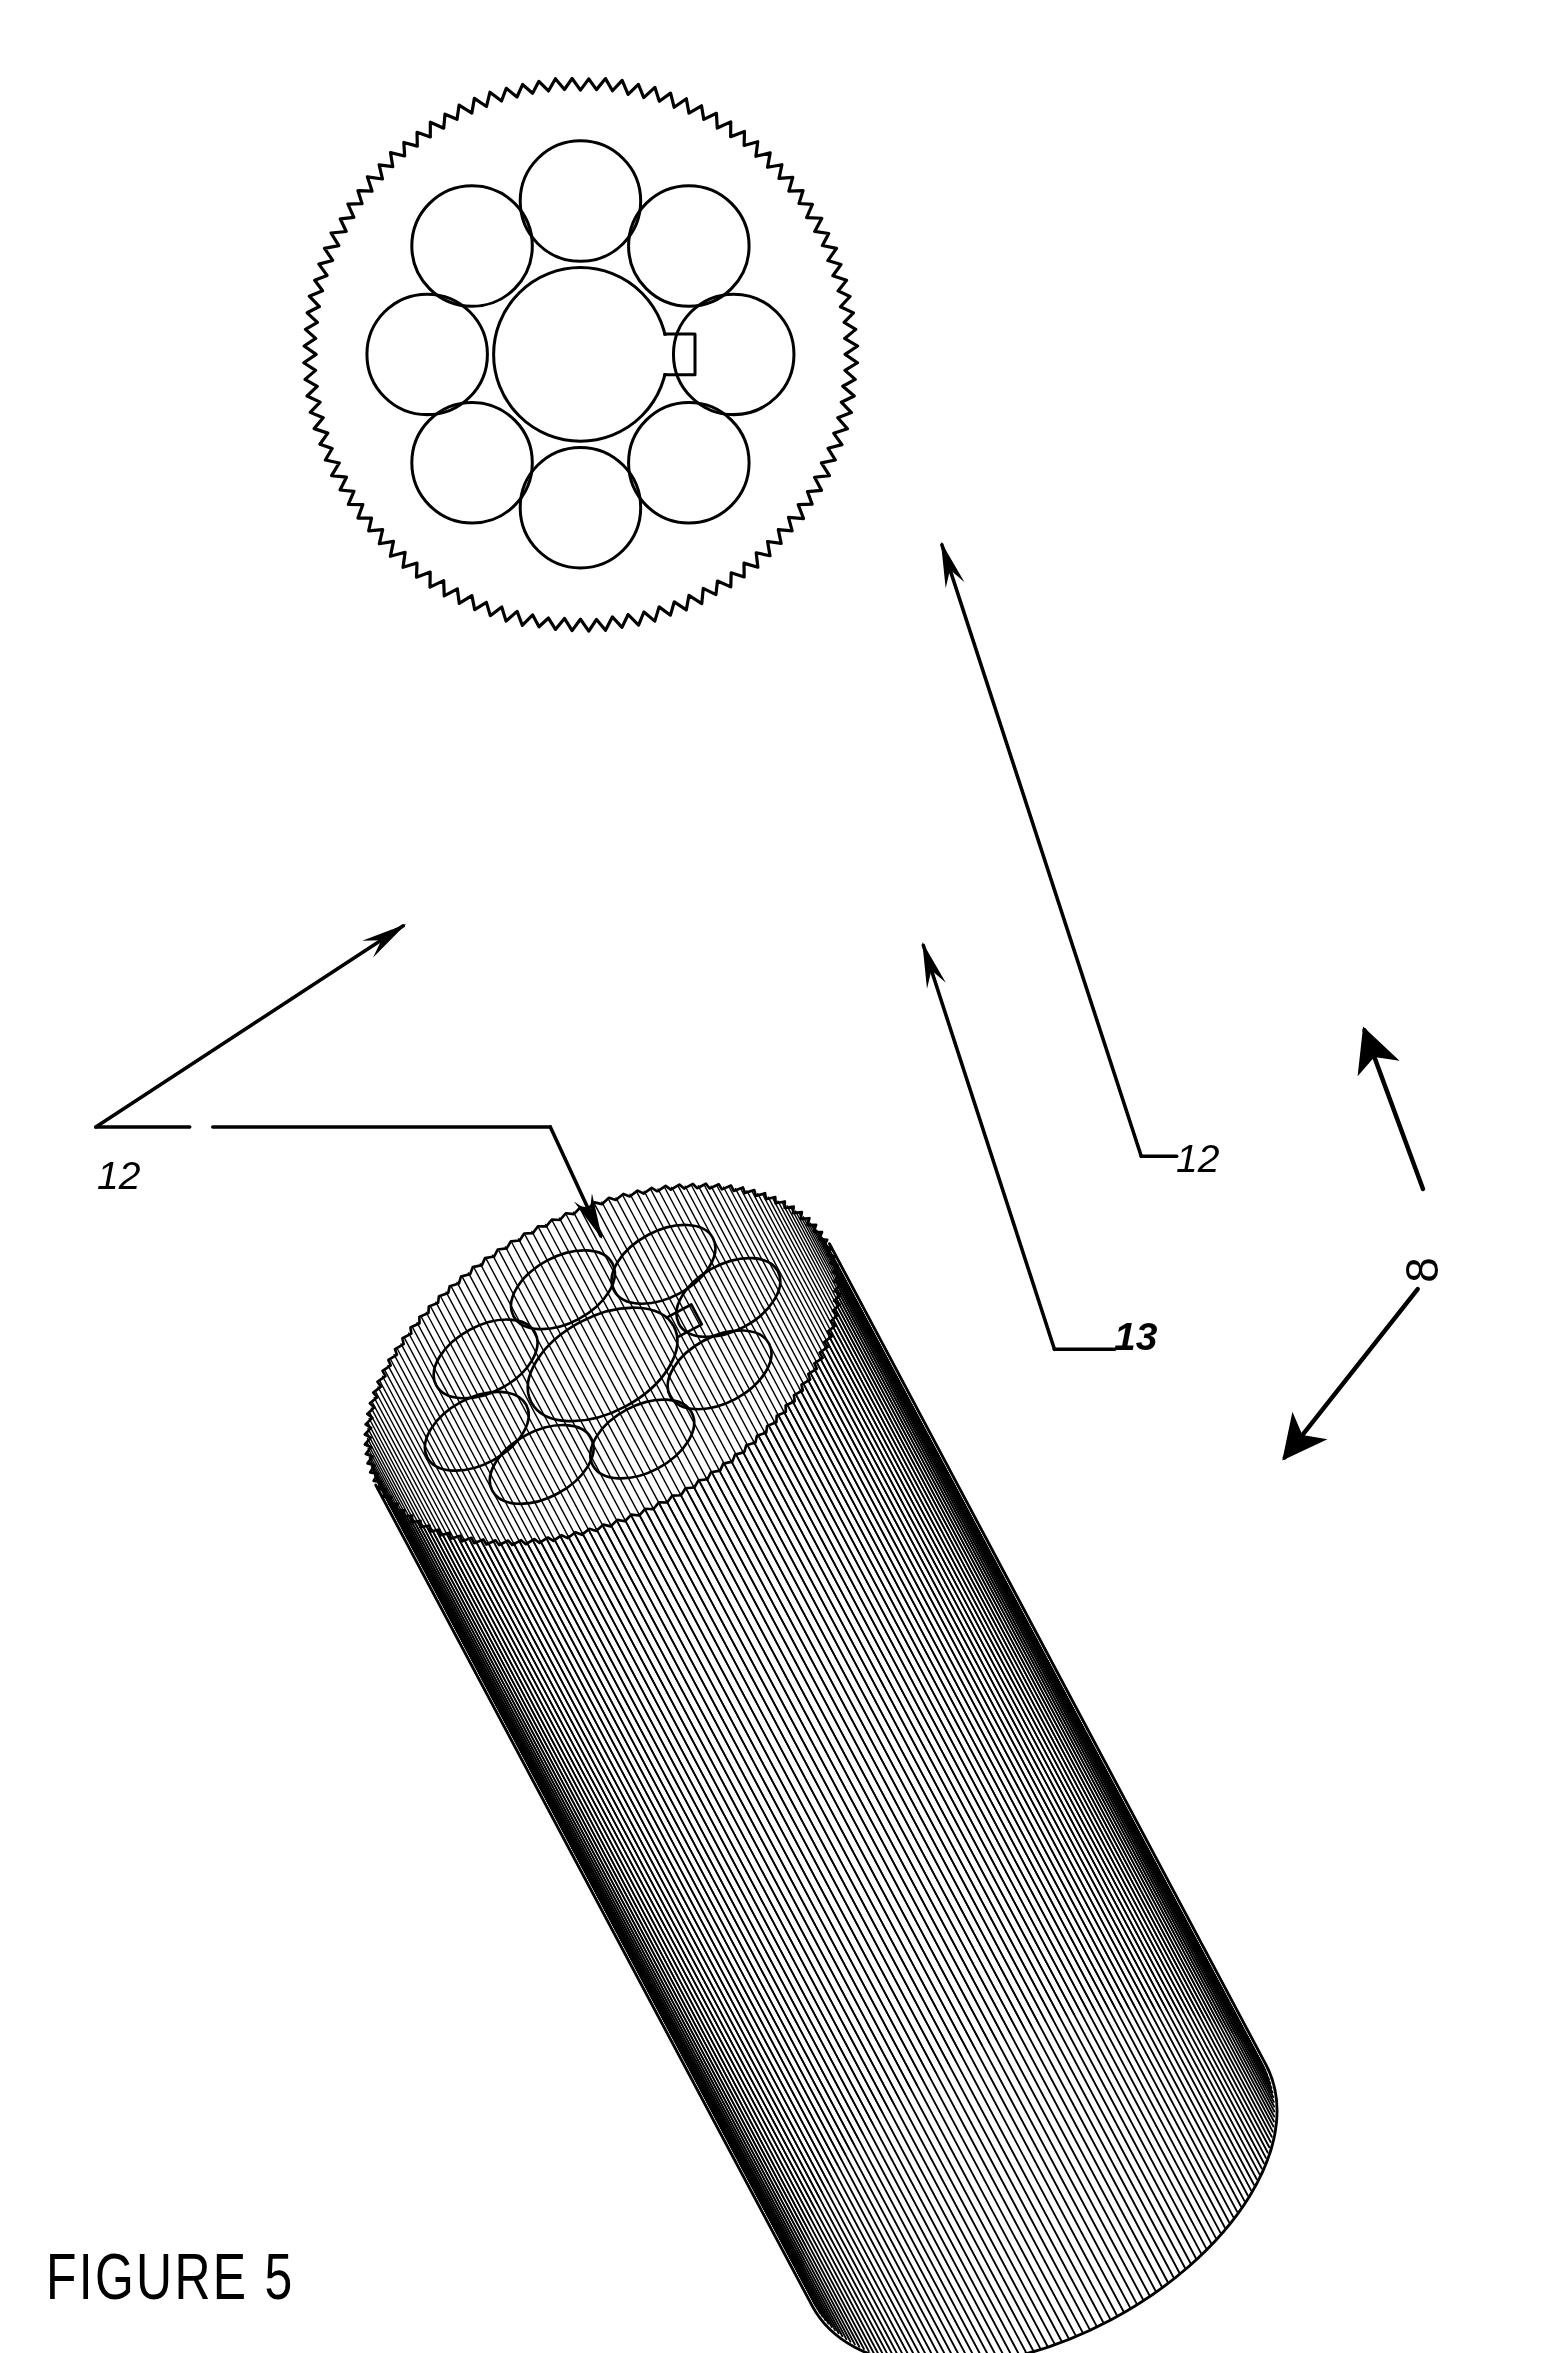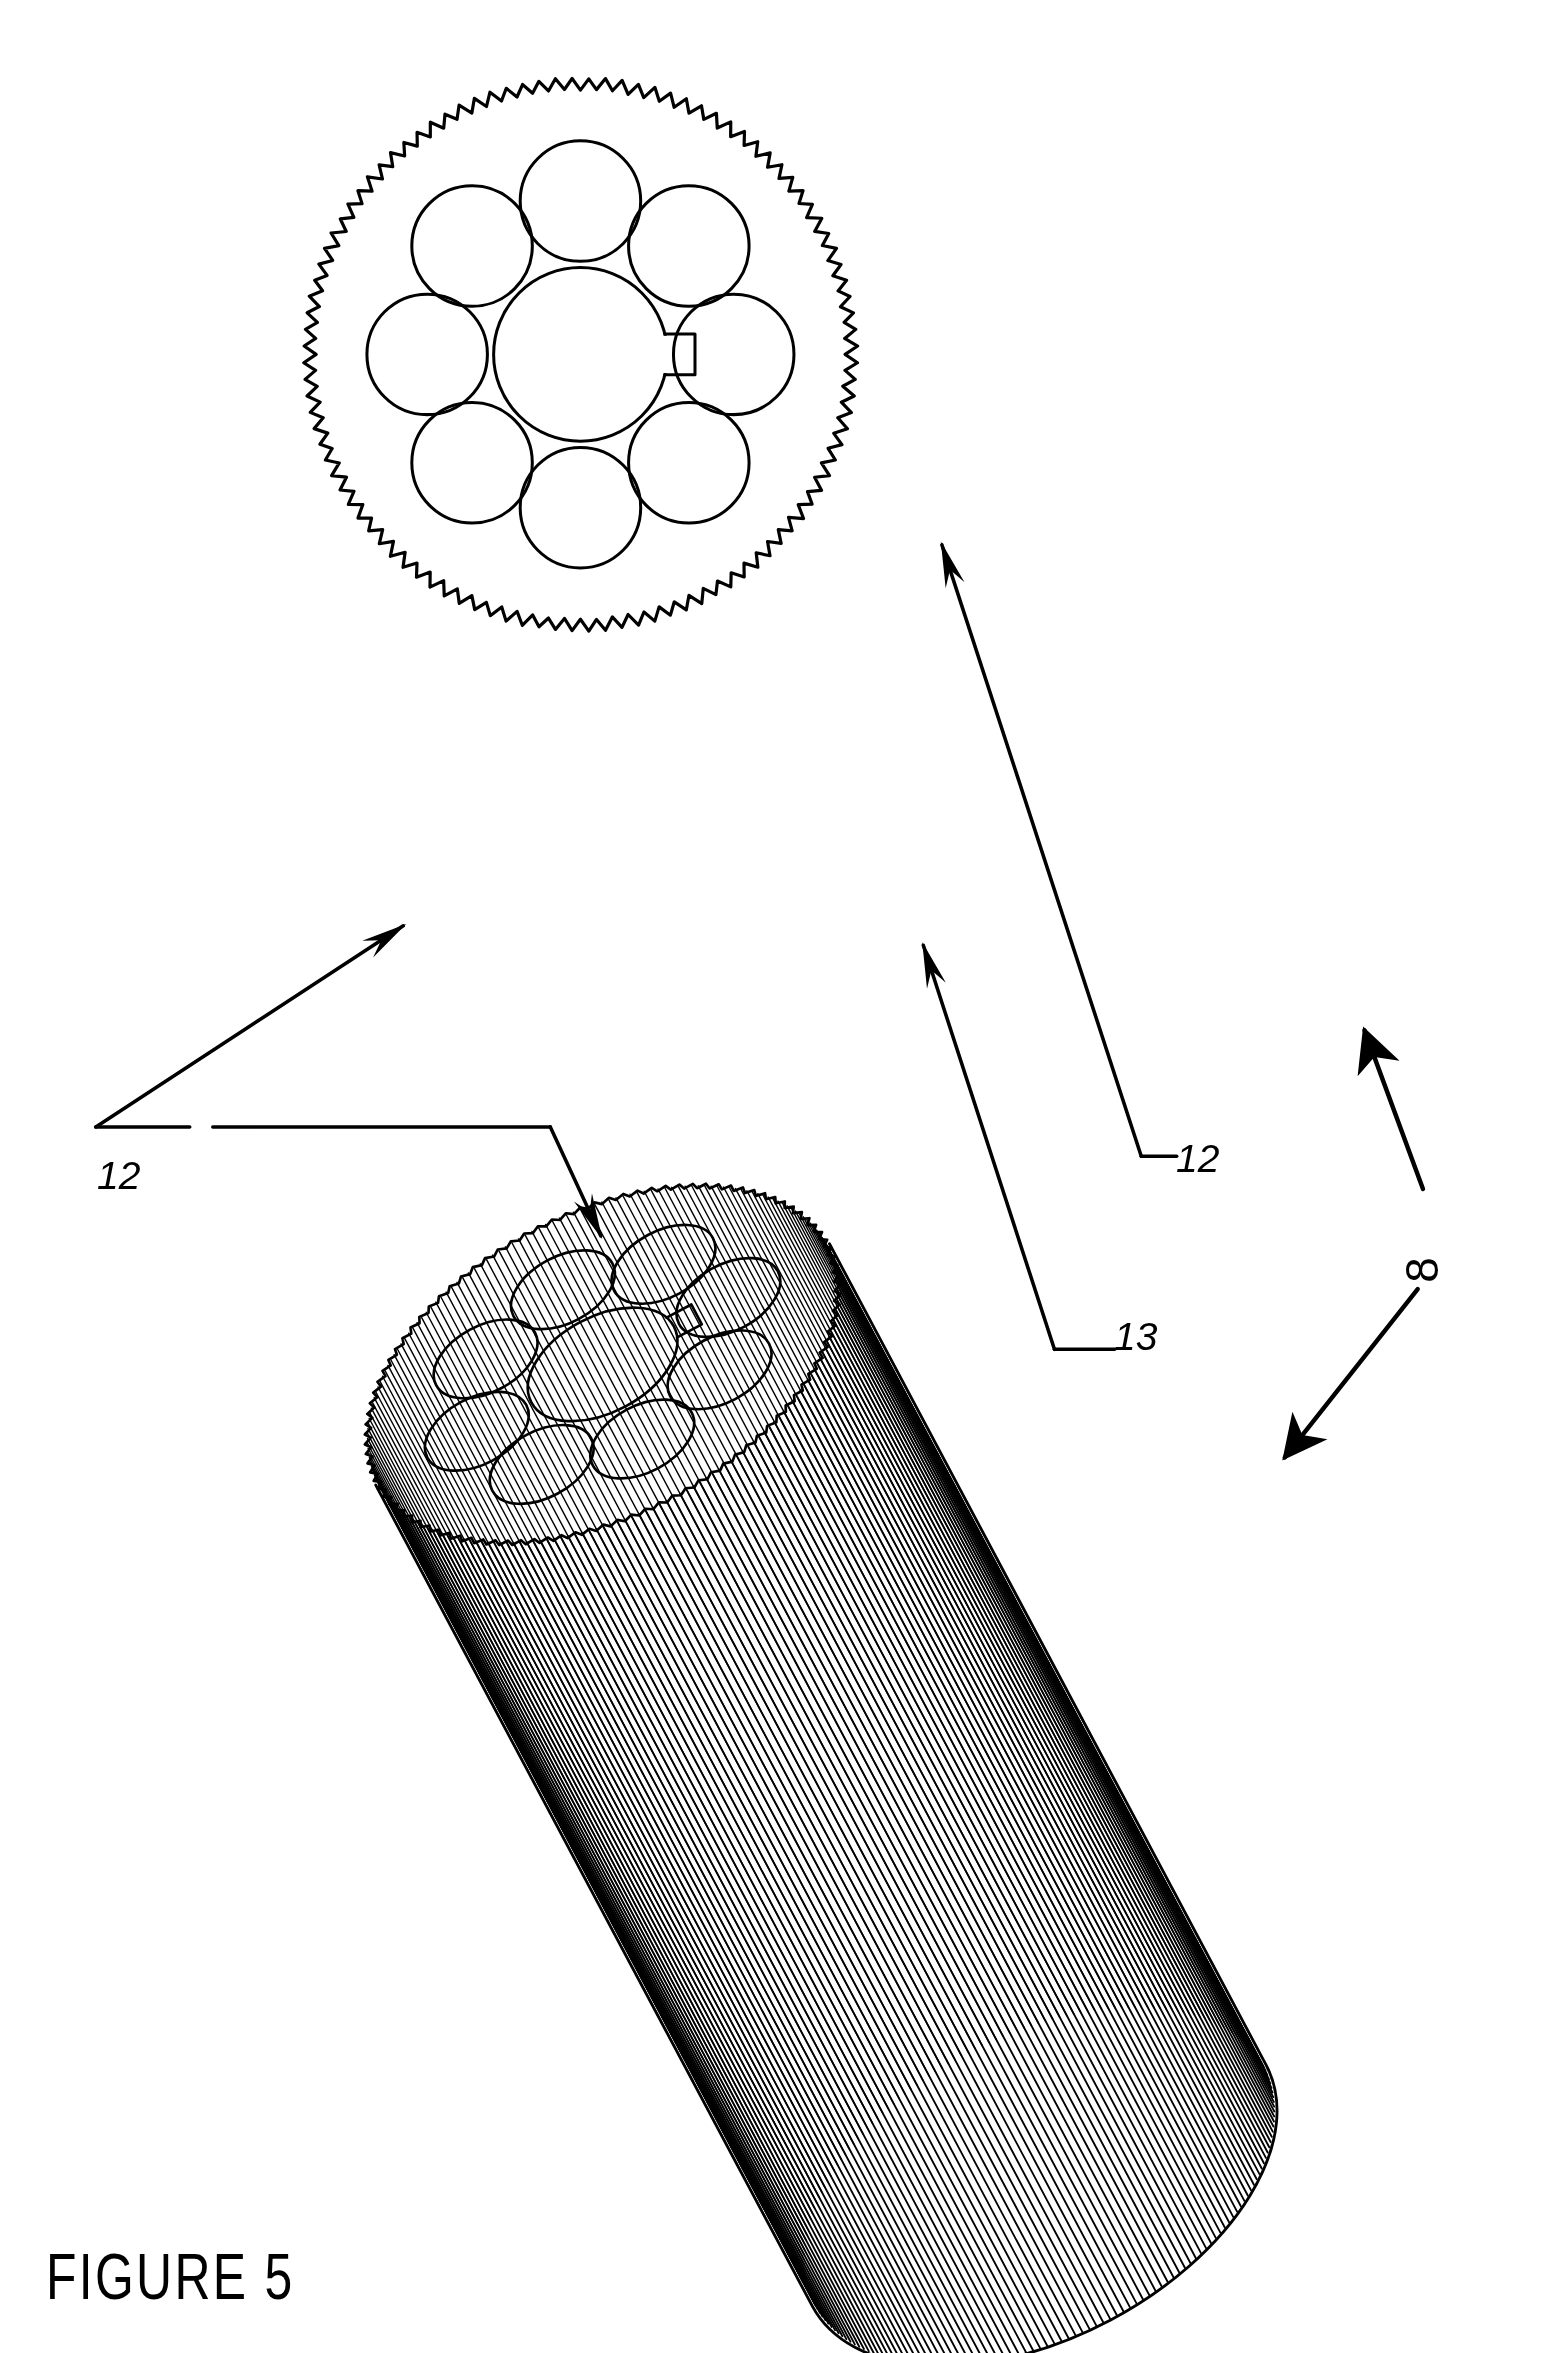--- a/index.html
+++ b/index.html
@@ -46,21 +46,21 @@
     position: absolute;
     font-family: "Liberation Sans", sans-serif;
     font-size: 39px;
     color: #000;
     white-space: nowrap;
     transform-origin: center center;
   }
   .numlabel.italicish { font-style: italic; }
   #label-12 { left: 97px; top: 1154px; }
   #label-14 { left: 1176px; top: 1137px; }
-  #label-13 { left: 1114px; top: 1315px; }
+  #label-13 { left: 1114px; top: 1315px; font-weight: bold; }
   #label-8  { left: 1409px; top: 1243px; font-size: 46px; transform: rotate(-90deg); }
 </style>
 </head>
 <body>
 
 <div id="figure-root">
 
   <svg id="drawing" viewBox="0 0 1765 2657" xmlns="http://www.w3.org/2000/svg">
     <defs>
       <marker id="arrowFull" viewBox="0 0 12 12" refX="10" refY="6" markerWidth="11" markerHeight="11" orient="auto-start-reverse">

